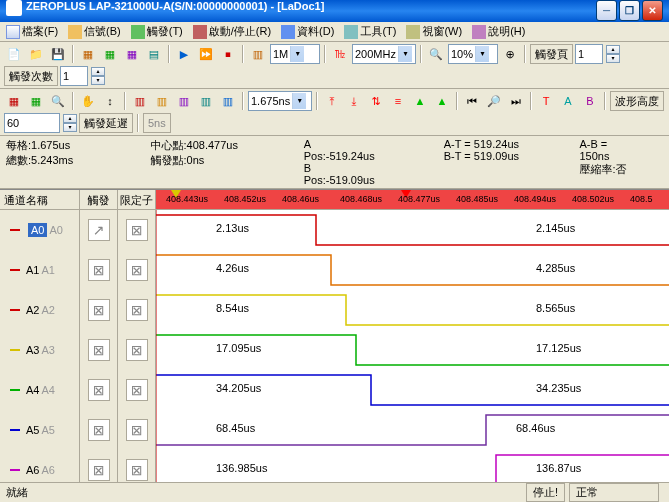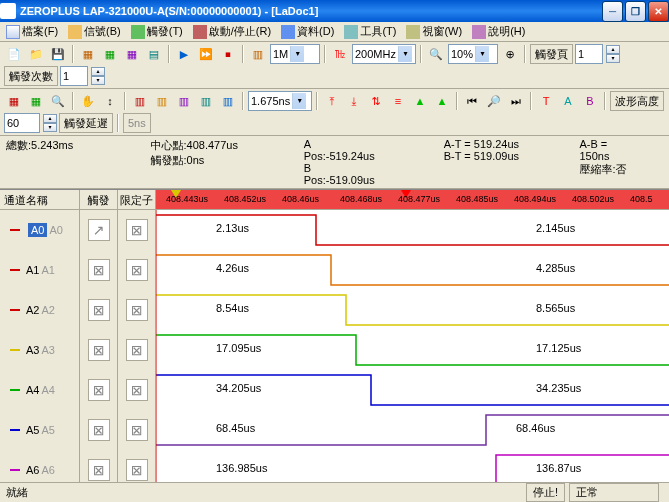--- a/index.html
+++ b/index.html
@@ -1,17 +1,17 @@
 <!DOCTYPE html>
 <html><head>
 <meta charset="utf-8">
 <style>
 *{margin:0;padding:0;box-sizing:border-box;font-family:"MS Sans Serif",Tahoma,sans-serif;font-size:11px}
 body{background:#3a6ea5;width:669px;height:502px;overflow:hidden;position:relative}
-.titlebar{height:22px;background:linear-gradient(#0a246a,#3a6ea5 40%,#0a246a);background:linear-gradient(to bottom,#0058d0,#2785f0 50%,#0058d0);color:#fff;display:flex;align-items:center;padding:0 0;font-weight:bold}
+.titlebar{height:22px;background:linear-gradient(#0a246a,#3a6ea5 40%,#0a246a);background:linear-gradient(to bottom,#0058d0,#2785f0 50%,#0058d0);color:#fff;display:flex;align-items:flex-start;padding:0 6px;font-weight:bold}
 .titlebar .icon{width:16px;height:16px;background:#fff;border-radius:2px;margin-right:4px}
 .titlebar .spacer{flex:1}
 .wbtn{width:21px;height:21px;background:linear-gradient(#fdfdfd,#c7d5f0);border:1px solid #003c74;border-radius:3px;margin-left:2px;text-align:center;line-height:19px;color:#003c74;font-family:Marlett,Arial;font-size:10px}
 .wbtn.close{background:linear-gradient(#f39b89,#d1260c);color:#fff}
 .menubar{height:20px;background:#ece9d8;display:flex;align-items:center;padding:0 2px;border-bottom:1px solid #aca899}
 .mitem{display:flex;align-items:center;padding:4px 4px;margin-right:2px}
 .mitem .glyph{width:14px;height:14px;margin-right:2px;display:inline-block}
 .toolbar{background:#ece9d8;padding:2px 4px;border-bottom:1px solid #aca899;display:flex;align-items:center;flex-wrap:wrap;gap:2px}
 .tbtn{width:20px;height:20px;border:1px solid #ece9d8;display:inline-flex;align-items:center;justify-content:center}
 .sep{width:2px;height:18px;border-left:1px solid #aca899;border-right:1px solid #fff;margin:0 2px}
@@ -178,38 +178,39 @@
   <span class="tbtn">🔎</span>
   <span class="tbtn">⏭</span>
   <span class="sep"></span>
   <span class="tbtn" style="color:red">T</span>
   <span class="tbtn" style="color:#00a0a0">A</span>
   <span class="tbtn" style="color:#a000a0">B</span>
   <span class="sep"></span>
   <span class="btnlabel">
       <span>波形高度</span>
     </span>
-  <span class="combo" style="width:36px">
+  <span class="combo" style="width:56px">
       <span>60</span>
     </span>
   <span class="spinbtns">
       <div>▴</div>
       <div>▾</div>
     </span>
   <span class="btnlabel">
       <span>觸發延遲</span>
     </span>
   <span class="sep"></span>
   <span class="btnlabel" style="color:#888">
       <span>5ns</span>
     </span>
 </div>
 
 <div class="infobar">
   <div style="width:130px">
+    <div>每格:1.675us</div>
     <div>總數:5.243ms</div>
   </div>
   <div style="width:140px">
     <div>中心點:408.477us</div>
     <div>觸發點:0ns</div>
   </div>
   <div style="width:60px">
     <div>A Pos:-519.24us</div>
     <div>B Pos:-519.09us</div>
   </div>

